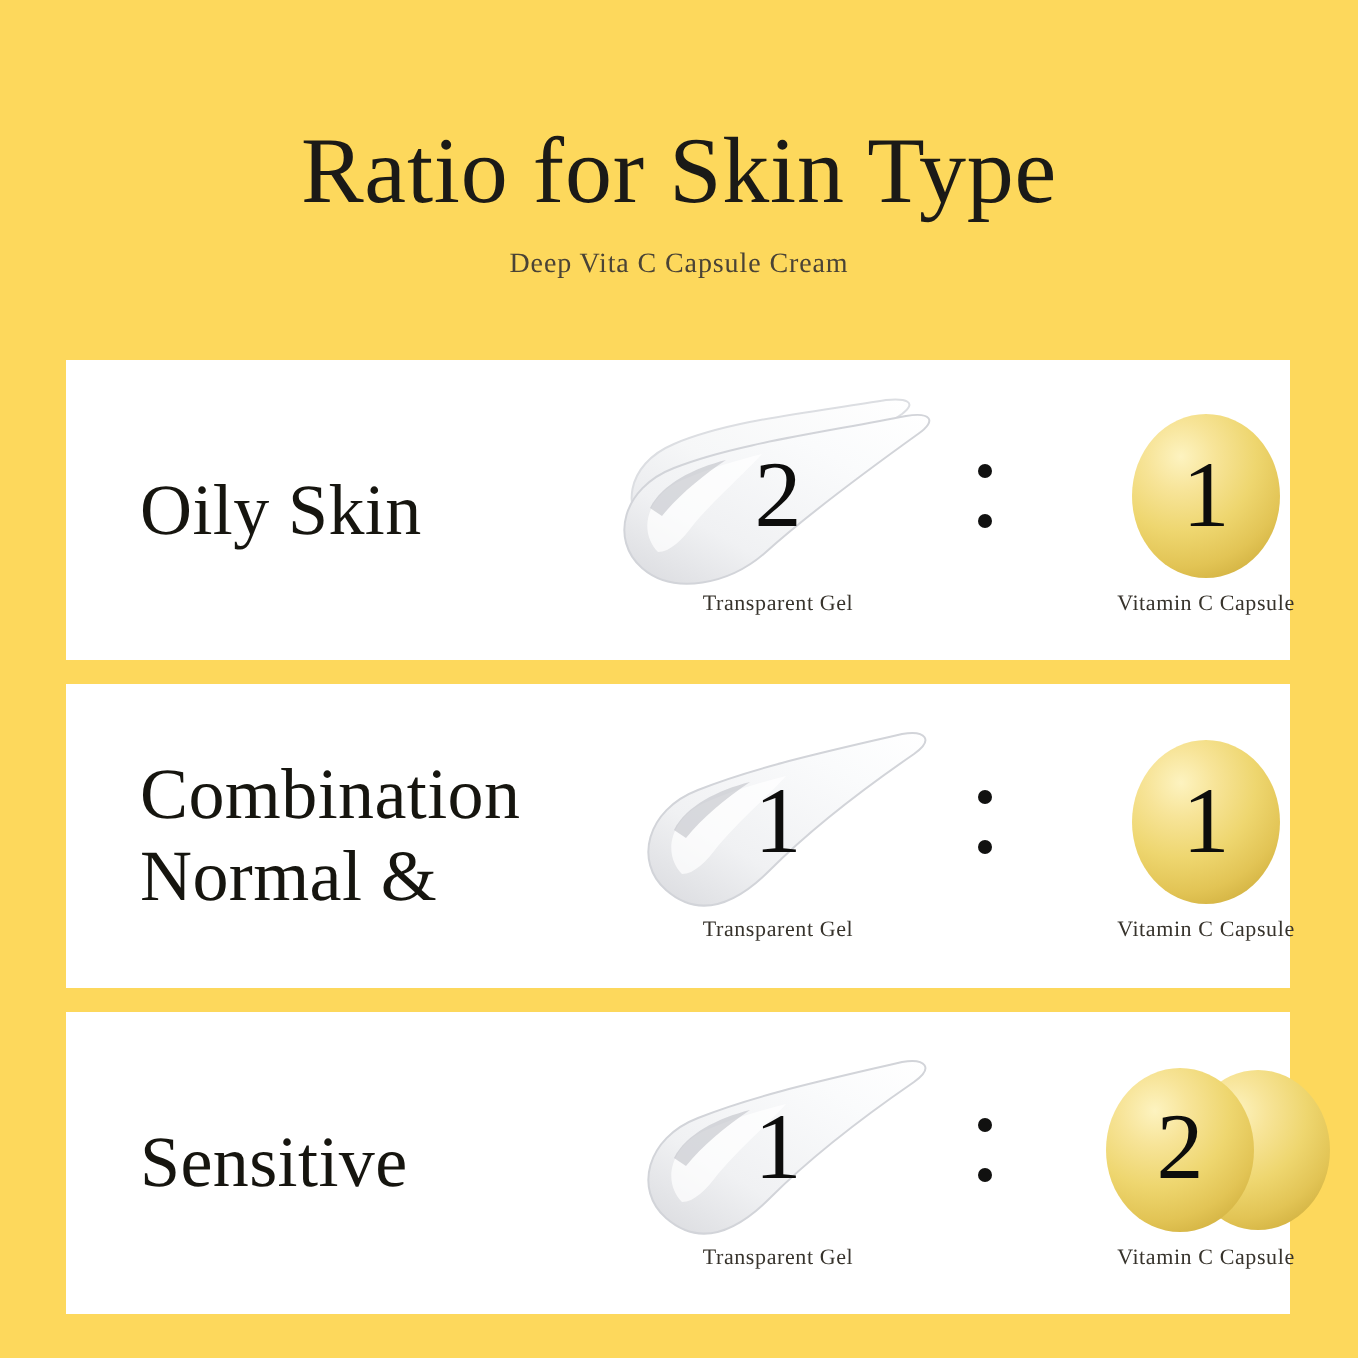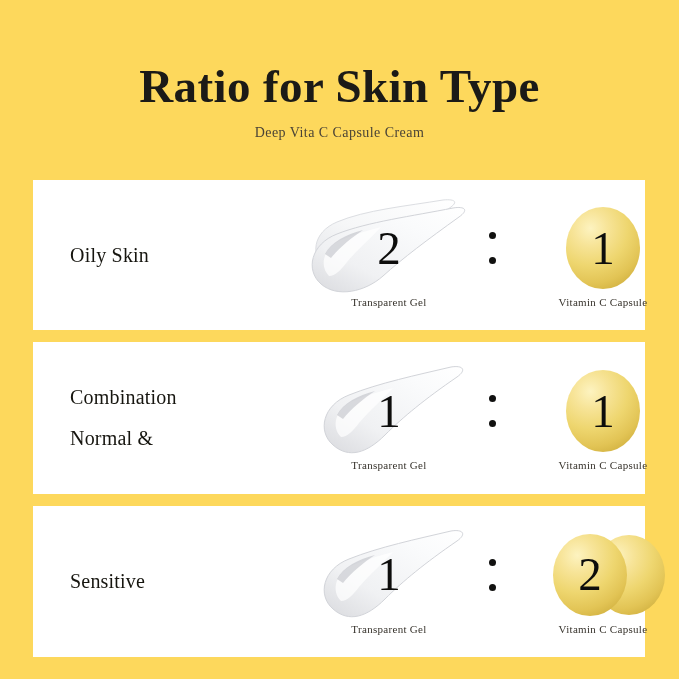--- a/index.html
+++ b/index.html
@@ -21,21 +21,21 @@
   }
 
   
   .header {
     text-align: center;
     padding-top: 62px;
   }
   .title {
     font-family: "Liberation Serif", "DejaVu Serif", serif;
     font-size: 47px;
-    font-weight: 700;
+    font-weight: 400;
     color: #1b1a17;
     letter-spacing: 0.4px;
     line-height: 1.05;
     margin: 0;
   }
   .subtitle {
     font-family: "Liberation Serif", "DejaVu Serif", serif;
     font-size: 14px;
     color: #4a4336;
     letter-spacing: 0.45px;
@@ -59,21 +59,21 @@
     align-items: center;
   }
   .card.r1 { height: 150px; }
   .card.r2 { height: 152px; }
   .card.r3 { height: 151px; margin-bottom: 0; }
 
   .skin-type {
     width: 265px;
     padding-left: 37px;
     box-sizing: border-box;
-    font-size: 20px;
+    font-size: 36px;
     line-height: 41px;
     color: #16150f;
     font-weight: 400;
     letter-spacing: 0.2px;
   }
   .skin-type .ln { display: block; white-space: nowrap; }
 
   
   .ratio {
     position: relative;

